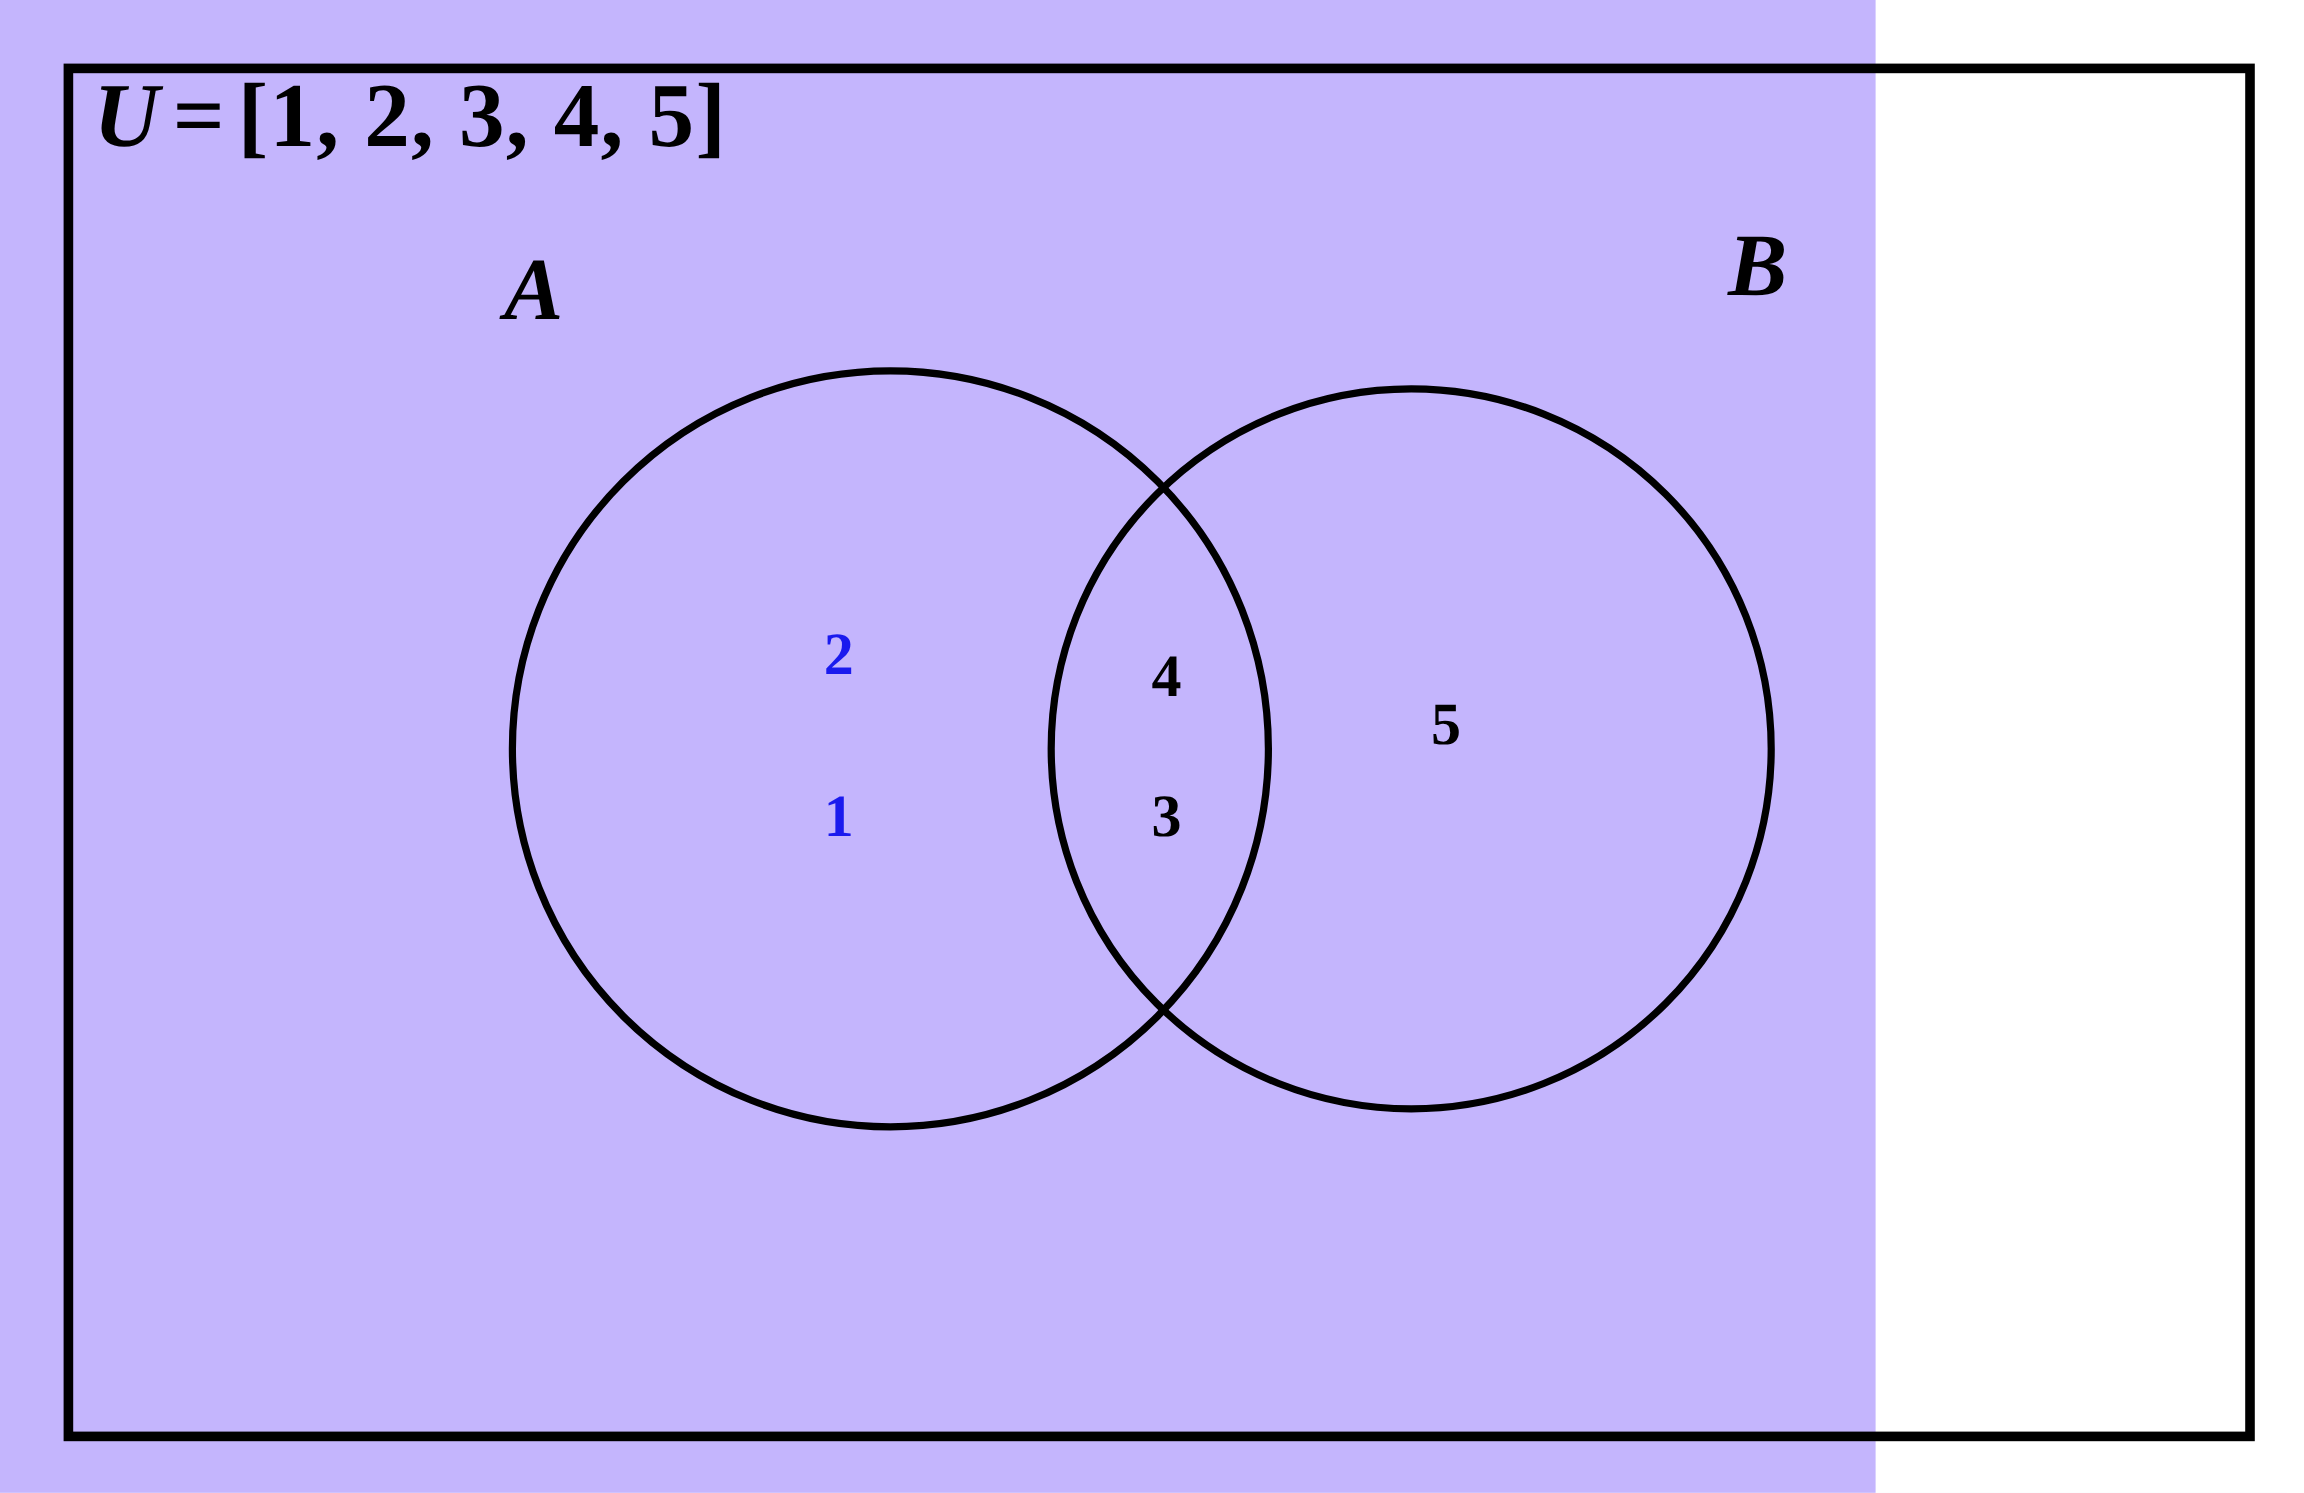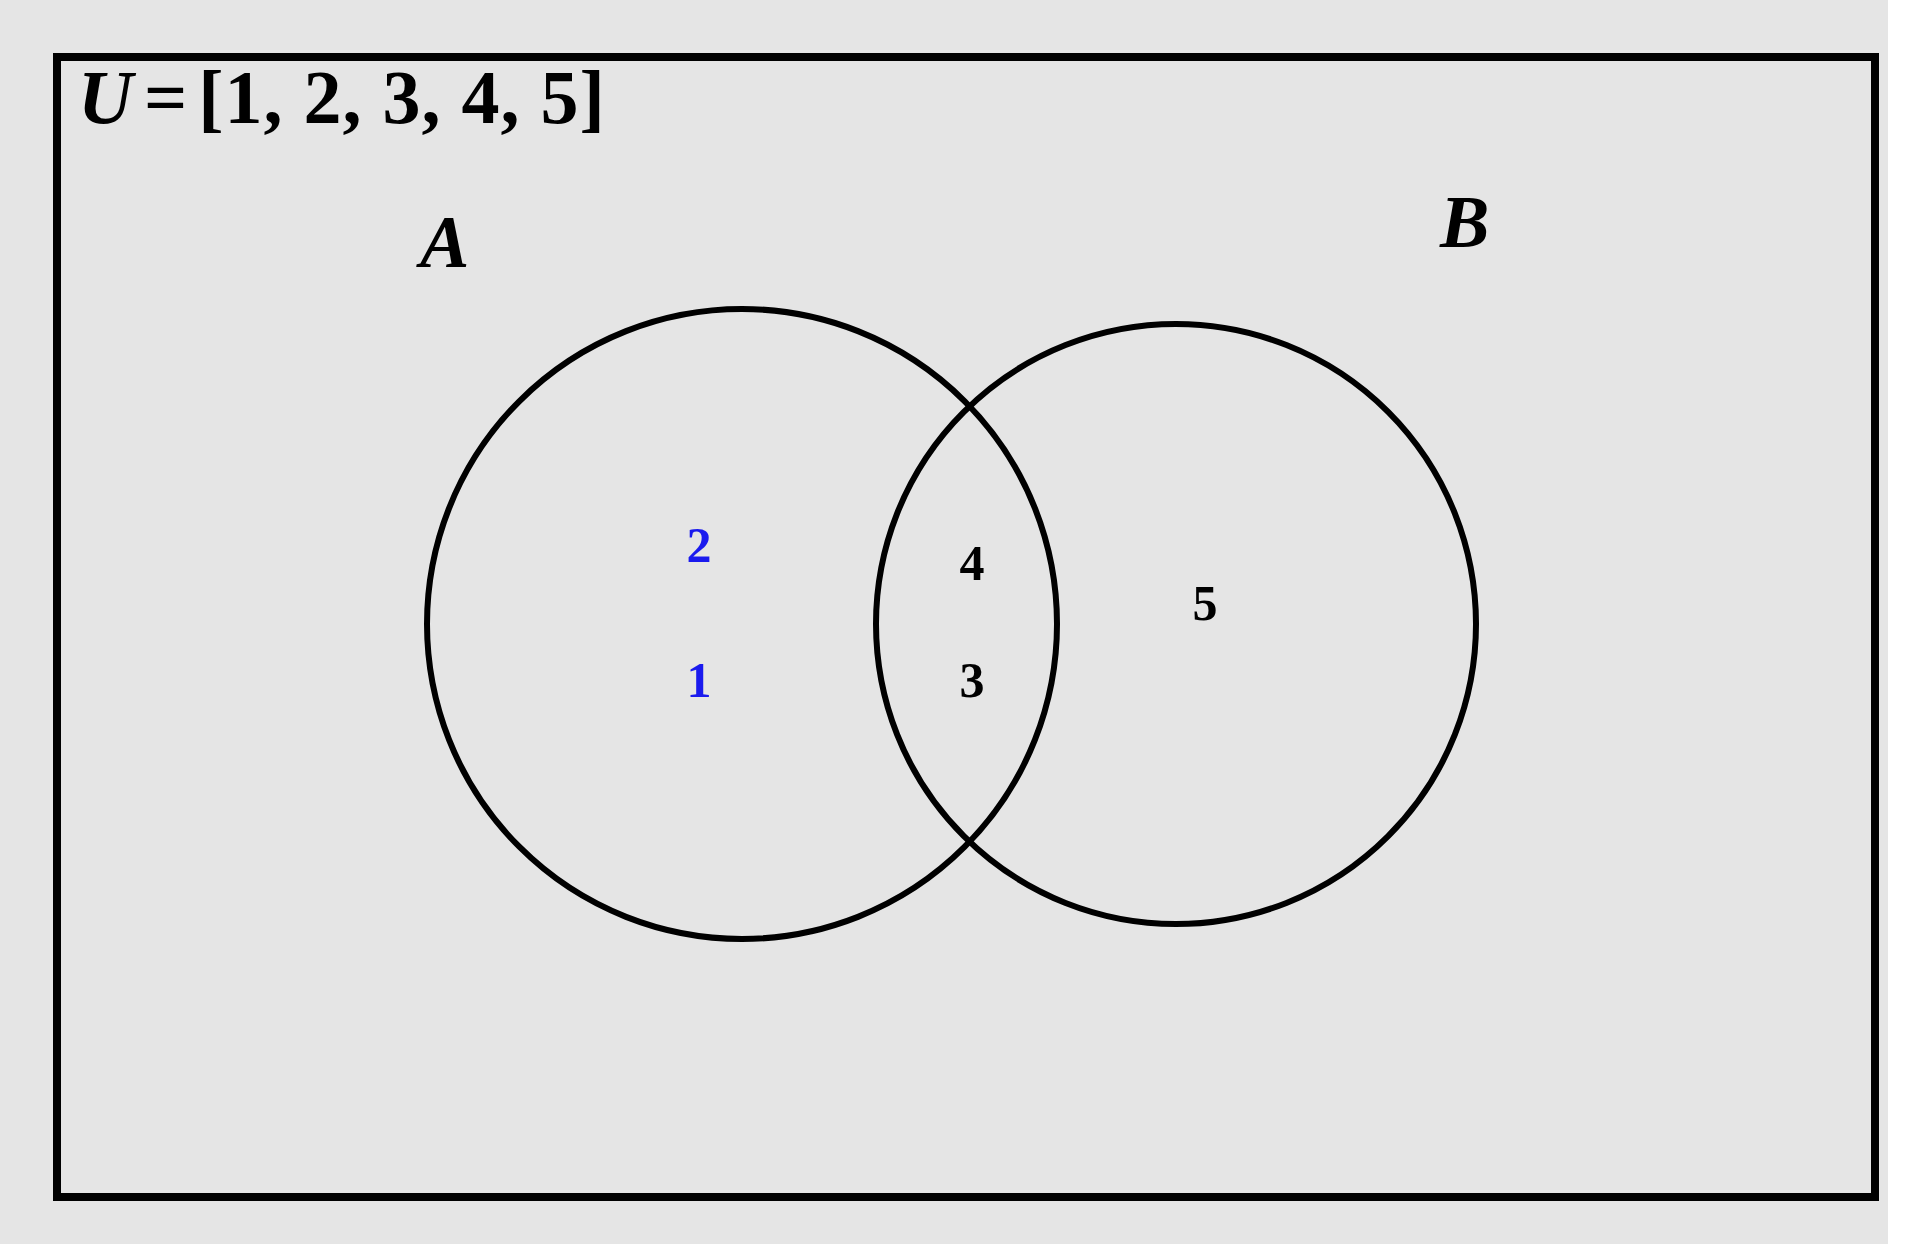--- a/index.html
+++ b/index.html
@@ -9,23 +9,23 @@
     background: #ffffff;
   }
   body {
     width: 1920px;
     height: 1244px;
     font-family: "Liberation Serif", "DejaVu Serif", serif;
     overflow: hidden;
   }
   #venn-stage {
     position: relative;
-    width: 1888px;
+    width: 1563px;
     height: 1244px;
-    background: #e5e5e5;
+    background: #c4b5fd;
   }
   #venn-svg {
     position: absolute;
     left: 0;
     top: 0;
     width: 1920px;
     height: 1244px;
     display: block;
   }
   .universe-label {

